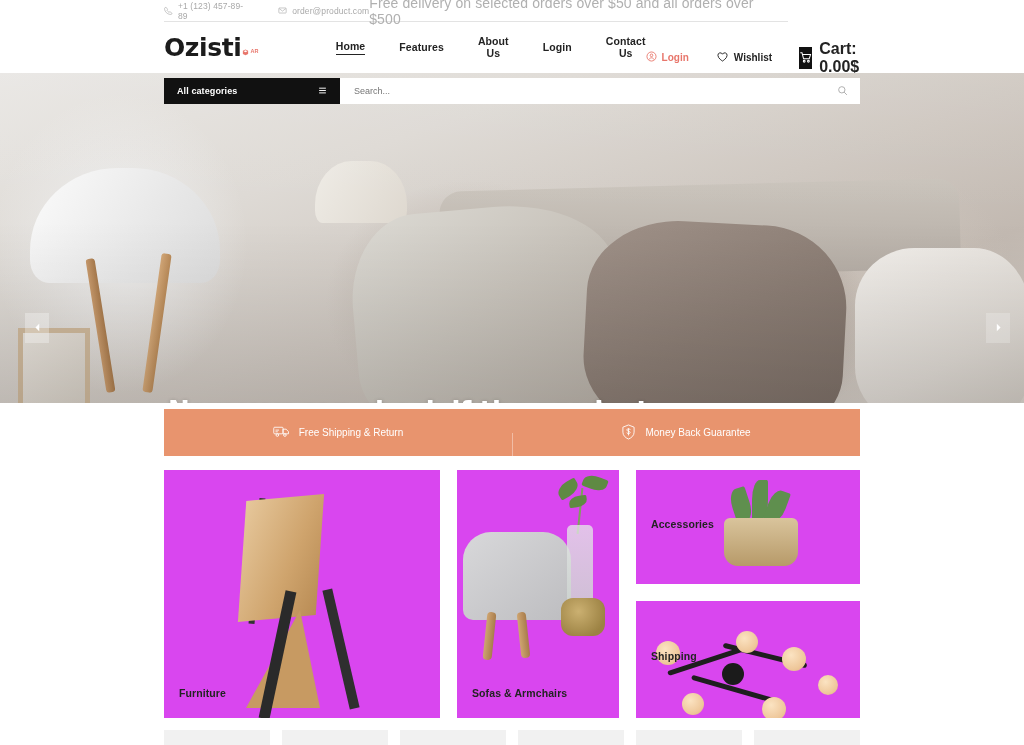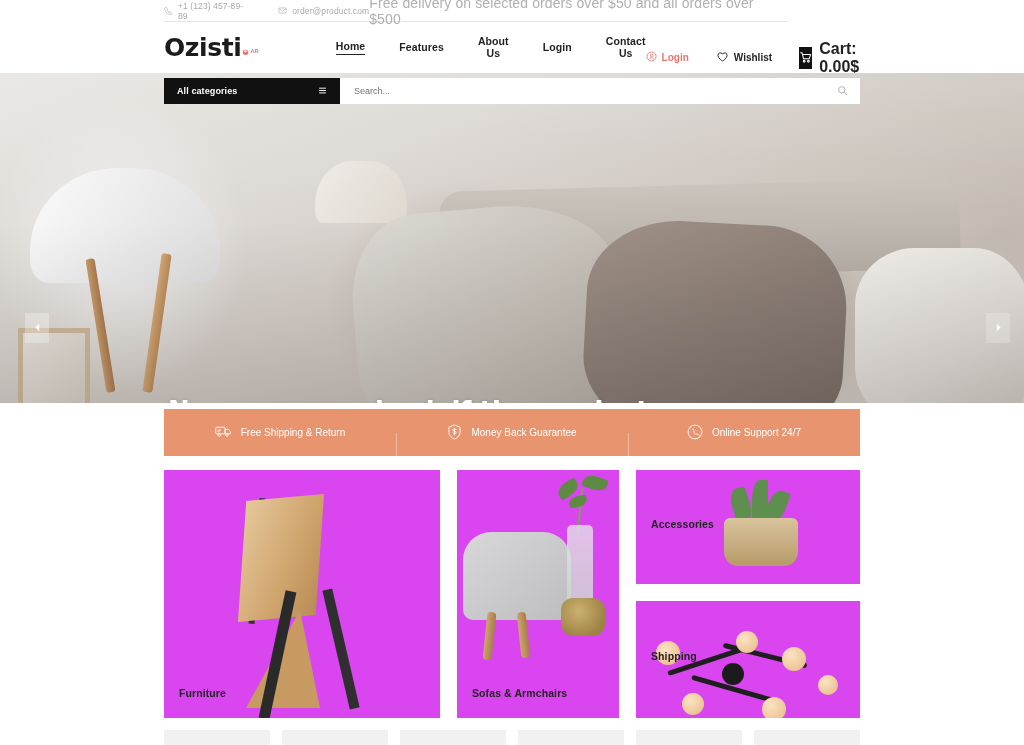--- a/index.html
+++ b/index.html
@@ -465,29 +465,20 @@
     </div>
     <div class="feat">
       <span>
         <svg width="15" height="16" viewBox="0 0 18 20" fill="none" stroke="#ffffff" stroke-width="1.1">
           <path d="M9 1.2L16 4v6.2c0 4.3-3.2 7-7 8.6-3.8-1.6-7-4.3-7-8.6V4l7-2.8z"></path>
           <path d="M9 5.6v8.6M11 7.4c0-.9-.9-1.5-2-1.5s-2 .6-2 1.5.9 1.3 2 1.6 2 .7 2 1.6-.9 1.5-2 1.5-2-.6-2-1.5"></path>
         </svg>
       </span>
       <span>Money Back Guarantee</span>
     </div>
-    <div class="feat">
-      <span>
-        <svg width="16" height="16" viewBox="0 0 20 20" fill="none" stroke="#ffffff" stroke-width="1.1">
-          <circle cx="10" cy="10" r="8.6"></circle>
-          <path d="M6.6 6c1.5 0 1.5 1.6 2.3 2.4s-.8 1.2-.4 2 1.5 2 2.3 2.4 1.2-.8 2-.4 2.3.8 2.3 2.3"></path>
-        </svg>
-      </span>
-      <span>Online Support 24/7</span>
-    </div>
   </div>
 
   <div class="cats">
 
     <div class="cat-card furniture">
       <div class="ph chair-bar"></div>
       <div class="ph chair-seat"></div>
       <div class="ph chair-tri"></div>
       <div class="ph chair-leg1"></div>
       <div class="ph chair-leg2"></div>

